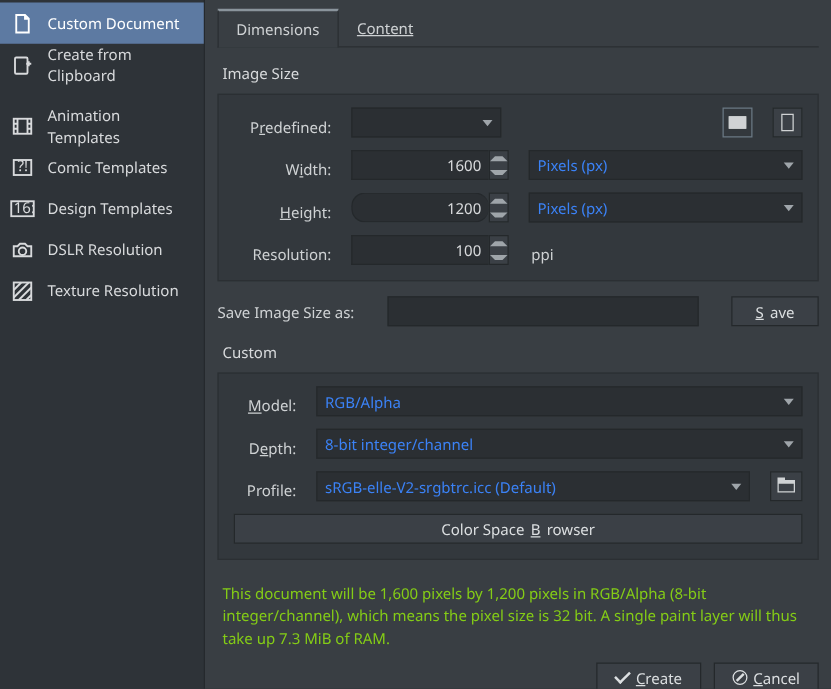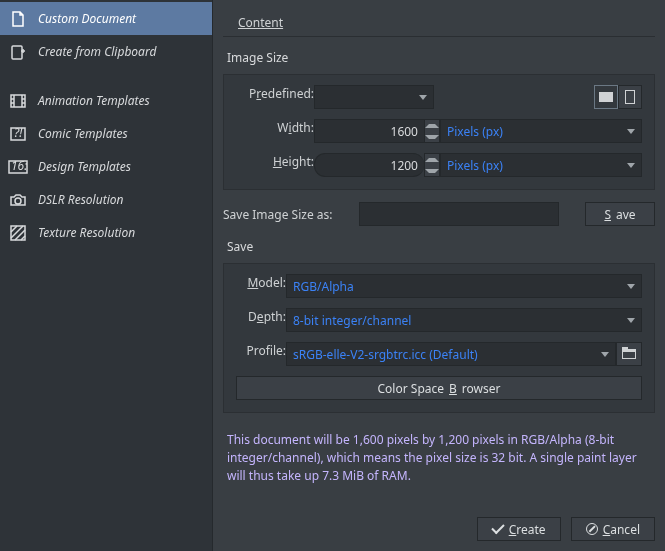--- a/index.html
+++ b/index.html
@@ -1,30 +1,30 @@
 <!DOCTYPE html>
 <html><head>
 <meta charset="utf-8">
 <style>
 * { box-sizing: border-box; margin: 0; padding: 0; font-family: "Segoe UI", "Noto Sans", sans-serif; font-size: 12px; }
 body { background: #2e3338; color: #cfd2d4; width: 665px; height: 551px; overflow: hidden; display: flex; }
-.sidebar { width: 213px; background: #2e3338; border-right: 1px solid #25292d; padding-top: 2px; font-style: italic; }
+.sidebar { width: 164px; background: #2e3338; border-right: 1px solid #25292d; padding-top: 2px; }
 .sidebar-item { display: flex; align-items: center; height: 33px; padding: 0 8px; gap: 10px; cursor: pointer; color: #d8dadc; }
 .sidebar-item.selected { background: #5d7aa2; color: #fff; }
 .sidebar-icon { width: 20px; height: 20px; display: flex; align-items: center; justify-content: center; flex-shrink: 0; }
 .sidebar-icon svg { stroke: #d8dadc; fill: none; stroke-width: 1.5; }
 .sidebar-item.selected .sidebar-icon svg { stroke: #fff; }
 .main { flex: 1; background: #393e43; display: flex; flex-direction: column; padding: 6px 10px 10px 10px; }
 .tabs { display: flex; border-bottom: 1px solid #2a2e32; margin-bottom: 10px; }
 .tab { padding: 6px 14px; border: 1px solid transparent; border-bottom: none; color: #cfd2d4; cursor: pointer; position: relative; top: 1px; }
 .tab.active { background: #393e43; border-color: #2a2e32; border-top: 2px solid #8a949c; }
 .tab .u { text-decoration: underline; }
 .section-title { color: #d8dadc; margin: 2px 0 8px 4px; }
 .panel { background: #33383d; border: 1px solid #2b2f33; padding: 10px 12px 12px 12px; margin-bottom: 12px; }
-.form-row { display: flex; align-items: flex-start; margin-bottom: 10px; gap: 0; }
+.form-row { display: flex; align-items: flex-end; margin-bottom: 10px; gap: 16px; }
 .form-row:last-child { margin-bottom: 0; }
 .lbl { width: 78px; text-align: right; color: #cfd2d4; flex-shrink: 0; }
 .lbl .u { text-decoration: underline; }
 .input, .select { background: #2b2f33; border: 1px solid #24282b; color: #3b82f6; height: 24px; padding: 0 6px; }
 .select { display: flex; align-items: center; justify-content: space-between; cursor: pointer; }
 .select .caret { width: 0; height: 0; border-left: 4px solid transparent; border-right: 4px solid transparent; border-top: 5px solid #9fa5aa; margin-left: 6px; }
 .spin { display: flex; align-items: stretch; }
 .spin .num { background: #2b2f33; border: 1px solid #24282b; color: #d8dadc; height: 24px; text-align: right; padding: 0 6px; border-right: none; }
 .spin .arrows { width: 16px; border: 1px solid #24282b; border-left: 1px solid #24282b; background: #3b4046; display: flex; flex-direction: column; }
 .spin .arrows div { flex: 1; display: flex; align-items: center; justify-content: center; cursor: pointer; }
@@ -37,21 +37,21 @@
 .unit-txt { color: #cfd2d4; padding-left: 2px; }
 .save-row { display: flex; align-items: center; gap: 26px; margin-bottom: 10px; }
 .save-lbl { color: #cfd2d4; }
 .btn { background: #3b4046; border: 1px solid #24282b; color: #dcdfe1; height: 24px; padding: 0 14px; display: flex; align-items: center; gap: 5px; cursor: pointer; justify-content: center; }
 .btn .u { text-decoration: underline; }
 .full-btn { width: 100%; justify-content: center; }
 .profile-row .select { flex: 1; }
 .icon-btn { width: 26px; height: 24px; background: #3b4046; border: 1px solid #24282b; display: flex; align-items: center; justify-content: center; cursor: pointer; }
 .folder-icon { width: 14px; height: 10px; border: 1px solid #cfd2d4; border-top: 3px solid #cfd2d4; position: relative; }
 .folder-icon::before { content: ""; position: absolute; top: -5px; left: -1px; width: 6px; height: 2px; background: #cfd2d4; }
-.summary { color: #c4b5fd; line-height: 1.5; margin: 6px 4px 10px 4px; }
+.summary { color: #84cc16; line-height: 1.5; margin: 6px 4px 10px 4px; }
 .footer { display: flex; justify-content: flex-end; gap: 10px; margin-top: auto; }
 .check-ic { width: 12px; height: 7px; border-left: 2px solid #dcdfe1; border-bottom: 2px solid #dcdfe1; transform: rotate(-45deg); margin-top: -3px; }
 .cancel-ic { width: 12px; height: 12px; border: 1.5px solid #dcdfe1; border-radius: 50%; position: relative; }
 .cancel-ic::after { content: ""; position: absolute; left: 1px; top: 4px; width: 8px; height: 1.5px; background: #dcdfe1; transform: rotate(-45deg); }
 </style>
 </head>
 <body>
 
 <div class="sidebar">
   <div class="sidebar-item selected">
@@ -114,20 +114,21 @@
           <rect x="2" y="2" width="14" height="14"></rect>
           <path d="M2 8 L8 2 M2 14 L14 2 M6 16 L16 6 M12 16 L16 12"></path>
         </svg>
       </span>
     <span>Texture Resolution</span>
   </div>
 </div>
 
 <div class="main">
   <div class="tabs">
+    <div class="tab active"><span>Dimensions</span></div>
     <div class="tab"><span class="u">Content</span></div>
   </div>
 
   <div class="section-title">Image Size</div>
   <div class="panel">
     <div class="form-row">
       <div class="lbl">P<span class="u">r</span>edefined:</div>
       <div class="select" style="width:120px">
           <span></span>
           <span class="caret"></span>
@@ -169,29 +170,44 @@
             <div>
               <div class="tri-down"></div>
             </div>
           </div>
         </div>
       <div class="select" style="flex:1">
           <span>Pixels (px)</span>
           <span class="caret"></span>
         </div>
     </div>
+    <div class="form-row">
+      <div class="lbl">Resolution:</div>
+      <div class="spin">
+          <input class="num" style="width: 110px;" value="100">
+          <div class="arrows">
+            <div>
+              <div class="tri-up"></div>
+            </div>
+            <div>
+              <div class="tri-down"></div>
+            </div>
+          </div>
+        </div>
+      <div class="unit-txt">ppi</div>
+    </div>
   </div>
 
   <div class="save-row">
     <div class="save-lbl">Save Image Size as:</div>
     <input class="input" style="flex: 1 1 0%;" value="">
     <div class="btn" style="width:70px"><span class="u">S</span>ave</div>
   </div>
 
-  <div class="section-title">Save</div>
+  <div class="section-title">Custom</div>
   <div class="panel">
     <div class="form-row">
       <div class="lbl" style="width:50px"><span class="u">M</span>odel:</div>
       <div class="select" style="flex:1">
           <span>RGB/Alpha</span>
           <span class="caret"></span>
         </div>
     </div>
     <div class="form-row">
       <div class="lbl" style="width:50px">D<span class="u">e</span>pth:</div>

